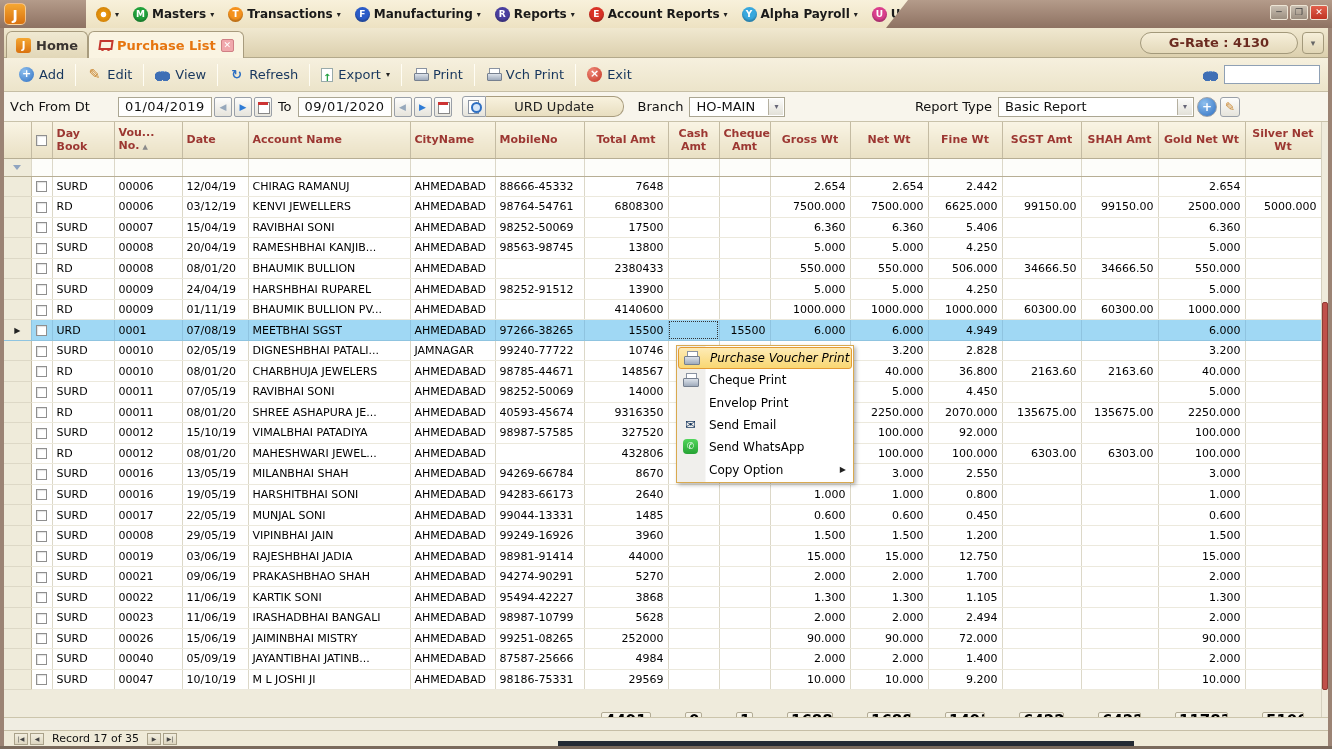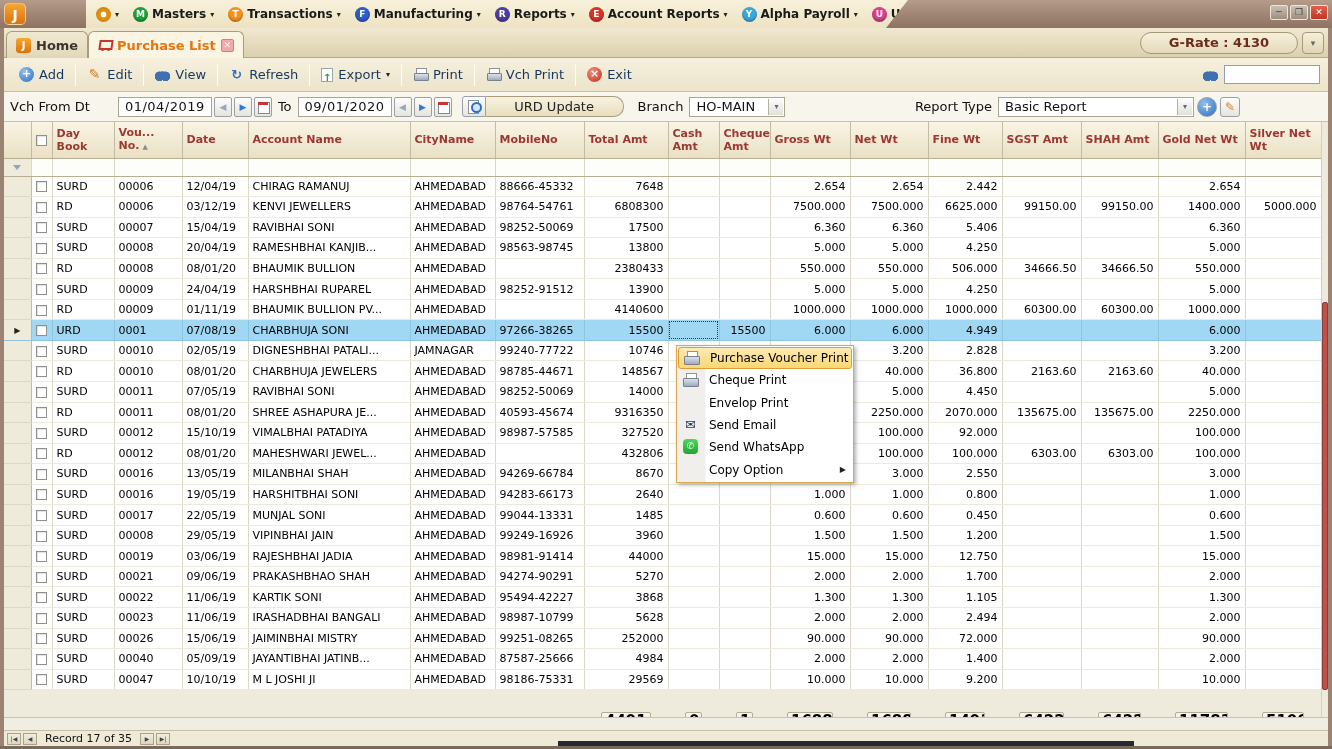--- a/index.html
+++ b/index.html
@@ -69,21 +69,21 @@
   .filter-right{margin-left:auto;display:flex;align-items:center;padding-right:88px;}
   .rndbtn{width:20px;height:20px;margin-left:3px;background:linear-gradient(#FDFDFC,#E6E4DC);border:1px solid #9AA0A8;border-radius:3px;text-align:center;line-height:18px;font-size:12px;}
   .rndbtn.plus{color:#fff;background:radial-gradient(circle at 35% 30%,#8FC0EE,#2E6FC2);font-weight:bold;border-radius:10px;}
   .rndbtn.pencil{color:#C8822A;}
 
   
   .gridwrap{position:absolute;top:122px;left:4px;width:1317px;height:568px;background:#fff;}
   table.grid{border-collapse:collapse;table-layout:fixed;width:1317px;}
   .grid th,.grid td{padding:0 4px;overflow:hidden;white-space:nowrap;font-size:11px;}
   .grid thead th{height:36px;background:linear-gradient(#F9F4E4,#E9E0C4);border-right:1px solid #C4BBA2;border-bottom:1px solid #B7AE94;color:#9C3732;font-weight:bold;font-size:11px;line-height:13px;vertical-align:middle;text-align:left;white-space:normal;}
-  .grid thead th.r{text-align:left;}
+  .grid thead th.r{text-align:center;}
   .grid th.ind{background:linear-gradient(#F9F4E4,#E9E0C4);border-right:1px solid #C4BBA2;}
   .sortarrow{font-size:7px;color:#8a8a8a;margin-left:3px;}
   .grid tr.frow td{height:18px;background:#FDFDFA;border-right:1px solid #DCD8C8;border-bottom:1px solid #B7AE94;}
   .grid tr.frow td.ind{background:#EFEBDA;text-align:center;}
   .funnel{display:inline-block;width:0;height:0;border-left:4px solid transparent;border-right:4px solid transparent;border-top:5px solid #8FA4C0;}
   .grid tbody td{height:20.56px;border-right:1px solid #DCD8C8;border-bottom:1px solid #ECE9DD;color:#000;}
   .grid tbody td.r{text-align:right;}
   .grid td.ind{background:#EFEBDA;border-right:1px solid #C4BBA2;border-bottom:1px solid #DDD8C6;text-align:center;font-size:8px;color:#222;padding:0;}
   .grid td.chk,.grid th.chk{text-align:center;padding:0;}
   .cb{display:inline-block;width:11px;height:11px;background:#fff;border:1px solid #8F8F8F;box-shadow:inset 1px 1px 1px rgba(0,0,0,.12);vertical-align:middle;}
@@ -95,32 +95,32 @@
   .totals{position:absolute;top:695px;left:4px;width:1317px;height:22px;}
   table.tot{border-collapse:collapse;table-layout:fixed;width:1317px;}
   table.tot td{padding:0;height:22px;}
   .tbox{margin:17px;height:19px;border:1px solid #B2AB95;border-radius:2px;background:linear-gradient(#F8F5EA,#EEE9D8);text-align:right;font-size:15px;font-weight:bold;line-height:17px;padding:0 3px;color:#000;overflow:hidden;}
   .miniscroll{margin:5px 0 0 3px;width:92px;height:11px;border:1px solid #B2AB95;background:repeating-linear-gradient(90deg,#fff 0 2px,#D8D4C6 2px 4px);}
 
   
   .vscroll{position:absolute;top:122px;right:4px;width:7px;height:595px;background:#EFEBDC;border-left:1px solid #D5D0BE;}
   .vthumb{position:absolute;left:0px;top:180px;width:6px;height:388px;background:#C0504A;border:1px solid #8E3B35;border-radius:2px;}
   .hband{position:absolute;top:717px;left:4px;width:1324px;height:13px;background:#F0EDE2;border-top:1px solid #CCC5AC;}
-  .statusbar{position:absolute;top:730px;left:4px;width:1324px;height:16px;background:#EFEAD8;border-top:1px solid #C6BEA6;display:flex;align-items:center;gap:2px;padding:0 3px;font-size:11px;color:#111;}
+  .statusbar{position:absolute;top:730px;left:4px;width:1324px;height:16px;background:#EFEAD8;border-top:1px solid #C6BEA6;display:flex;align-items:center;gap:2px;padding:0 10px;font-size:11px;color:#111;}
   .navbtn{width:14px;height:12px;background:linear-gradient(#F2EEDF,#DDD6C0);border:1px solid #A9A189;font-size:6px;line-height:10px;text-align:center;color:#444;}
   .rectext{margin:0 6px;white-space:nowrap;}
   .bottomstrip{position:absolute;bottom:0;left:0;width:1332px;height:3px;background:#7A6A5C;}
   .darkstrip{position:absolute;top:741px;left:558px;width:576px;height:8px;background:#232A33;}
   .edgeL{position:absolute;left:0;top:28px;width:4px;height:718px;background:#9B8374;}
   .edgeR{position:absolute;right:0;top:28px;width:4px;height:718px;background:#9B8374;}
 
   
   .ctx{position:absolute;left:676px;top:345px;width:178px;z-index:50;background:linear-gradient(90deg,#F0EFEC 0,#F0EFEC 28px,#fff 29px);border:1px solid #D9A94F;box-shadow:2px 2px 4px rgba(0,0,0,.3);padding:1px;}
   .ctx-item{position:relative;display:flex;align-items:center;height:22.3px;font-size:12px;color:#000;padding-left:4px;gap:10px;}
-  .ctx-item.hl{background:linear-gradient(#FDEBB6,#F9D772);border:1px solid #E39B34;border-radius:3px;}
+  .ctx-item.hl{background:linear-gradient(#FDEBB6,#F9D772);border:1px solid #E39B34;border-radius:3px;font-style:italic;}
   .ctx-ic{width:17px;height:16px;flex:0 0 17px;position:relative;text-align:center;}
   .ctx-ic.printer-icon::before{content:"";position:absolute;left:4px;top:1px;width:9px;height:5px;background:#fff;border:1px solid #8A93A1;}
   .ctx-ic.printer-icon::after{content:"";position:absolute;left:1px;top:6px;width:14px;height:7px;background:linear-gradient(#DCE2EA,#9FABBC);border:1px solid #76808F;border-radius:1px;}
   .ctx-ic.email-icon{color:#17375E;font-size:13px;line-height:16px;}
   .ctx-ic.whatsapp-icon::before{content:"\2706";position:absolute;left:1px;top:0px;width:15px;height:15px;border-radius:4px;background:linear-gradient(#52D65C,#25A233);color:#fff;font-size:9px;line-height:15px;}
   .ctx-sub{margin-left:auto;margin-right:6px;font-size:8px;color:#222;}
 </style>
 </head>
 <body>
 
@@ -365,21 +365,21 @@
             <td>AHMEDABAD</td>
             <td>98764-54761</td>
             <td class="r">6808300</td>
             <td class="r"></td>
             <td class="r"></td>
             <td class="r">7500.000</td>
             <td class="r">7500.000</td>
             <td class="r">6625.000</td>
             <td class="r">99150.00</td>
             <td class="r">99150.00</td>
-            <td class="r">1400.000</td>
+            <td class="r">2500.000</td>
             <td class="r">5000.000</td>
           </tr>
           <tr>
             <td class="ind"></td>
             <td class="chk"><span class="cb"></span></td>
             <td>SURD</td>
             <td>00007</td>
             <td>15/04/19</td>
             <td>RAVIBHAI SONI</td>
             <td>AHMEDABAD</td>
@@ -474,21 +474,21 @@
             <td class="r">60300.00</td>
             <td class="r">1000.000</td>
             <td class="r"></td>
           </tr>
           <tr class="sel">
             <td class="ind">▶</td>
             <td class="chk"><span class="cb"></span></td>
             <td>URD</td>
             <td>0001</td>
             <td>07/08/19</td>
-            <td>CHARBHUJA SONI</td>
+            <td>MEETBHAI SGST</td>
             <td>AHMEDABAD</td>
             <td>97266-38265</td>
             <td class="r">15500</td>
             <td class="r focus"></td>
             <td class="r">15500</td>
             <td class="r">6.000</td>
             <td class="r">6.000</td>
             <td class="r">4.949</td>
             <td class="r"></td>
             <td class="r"></td>

